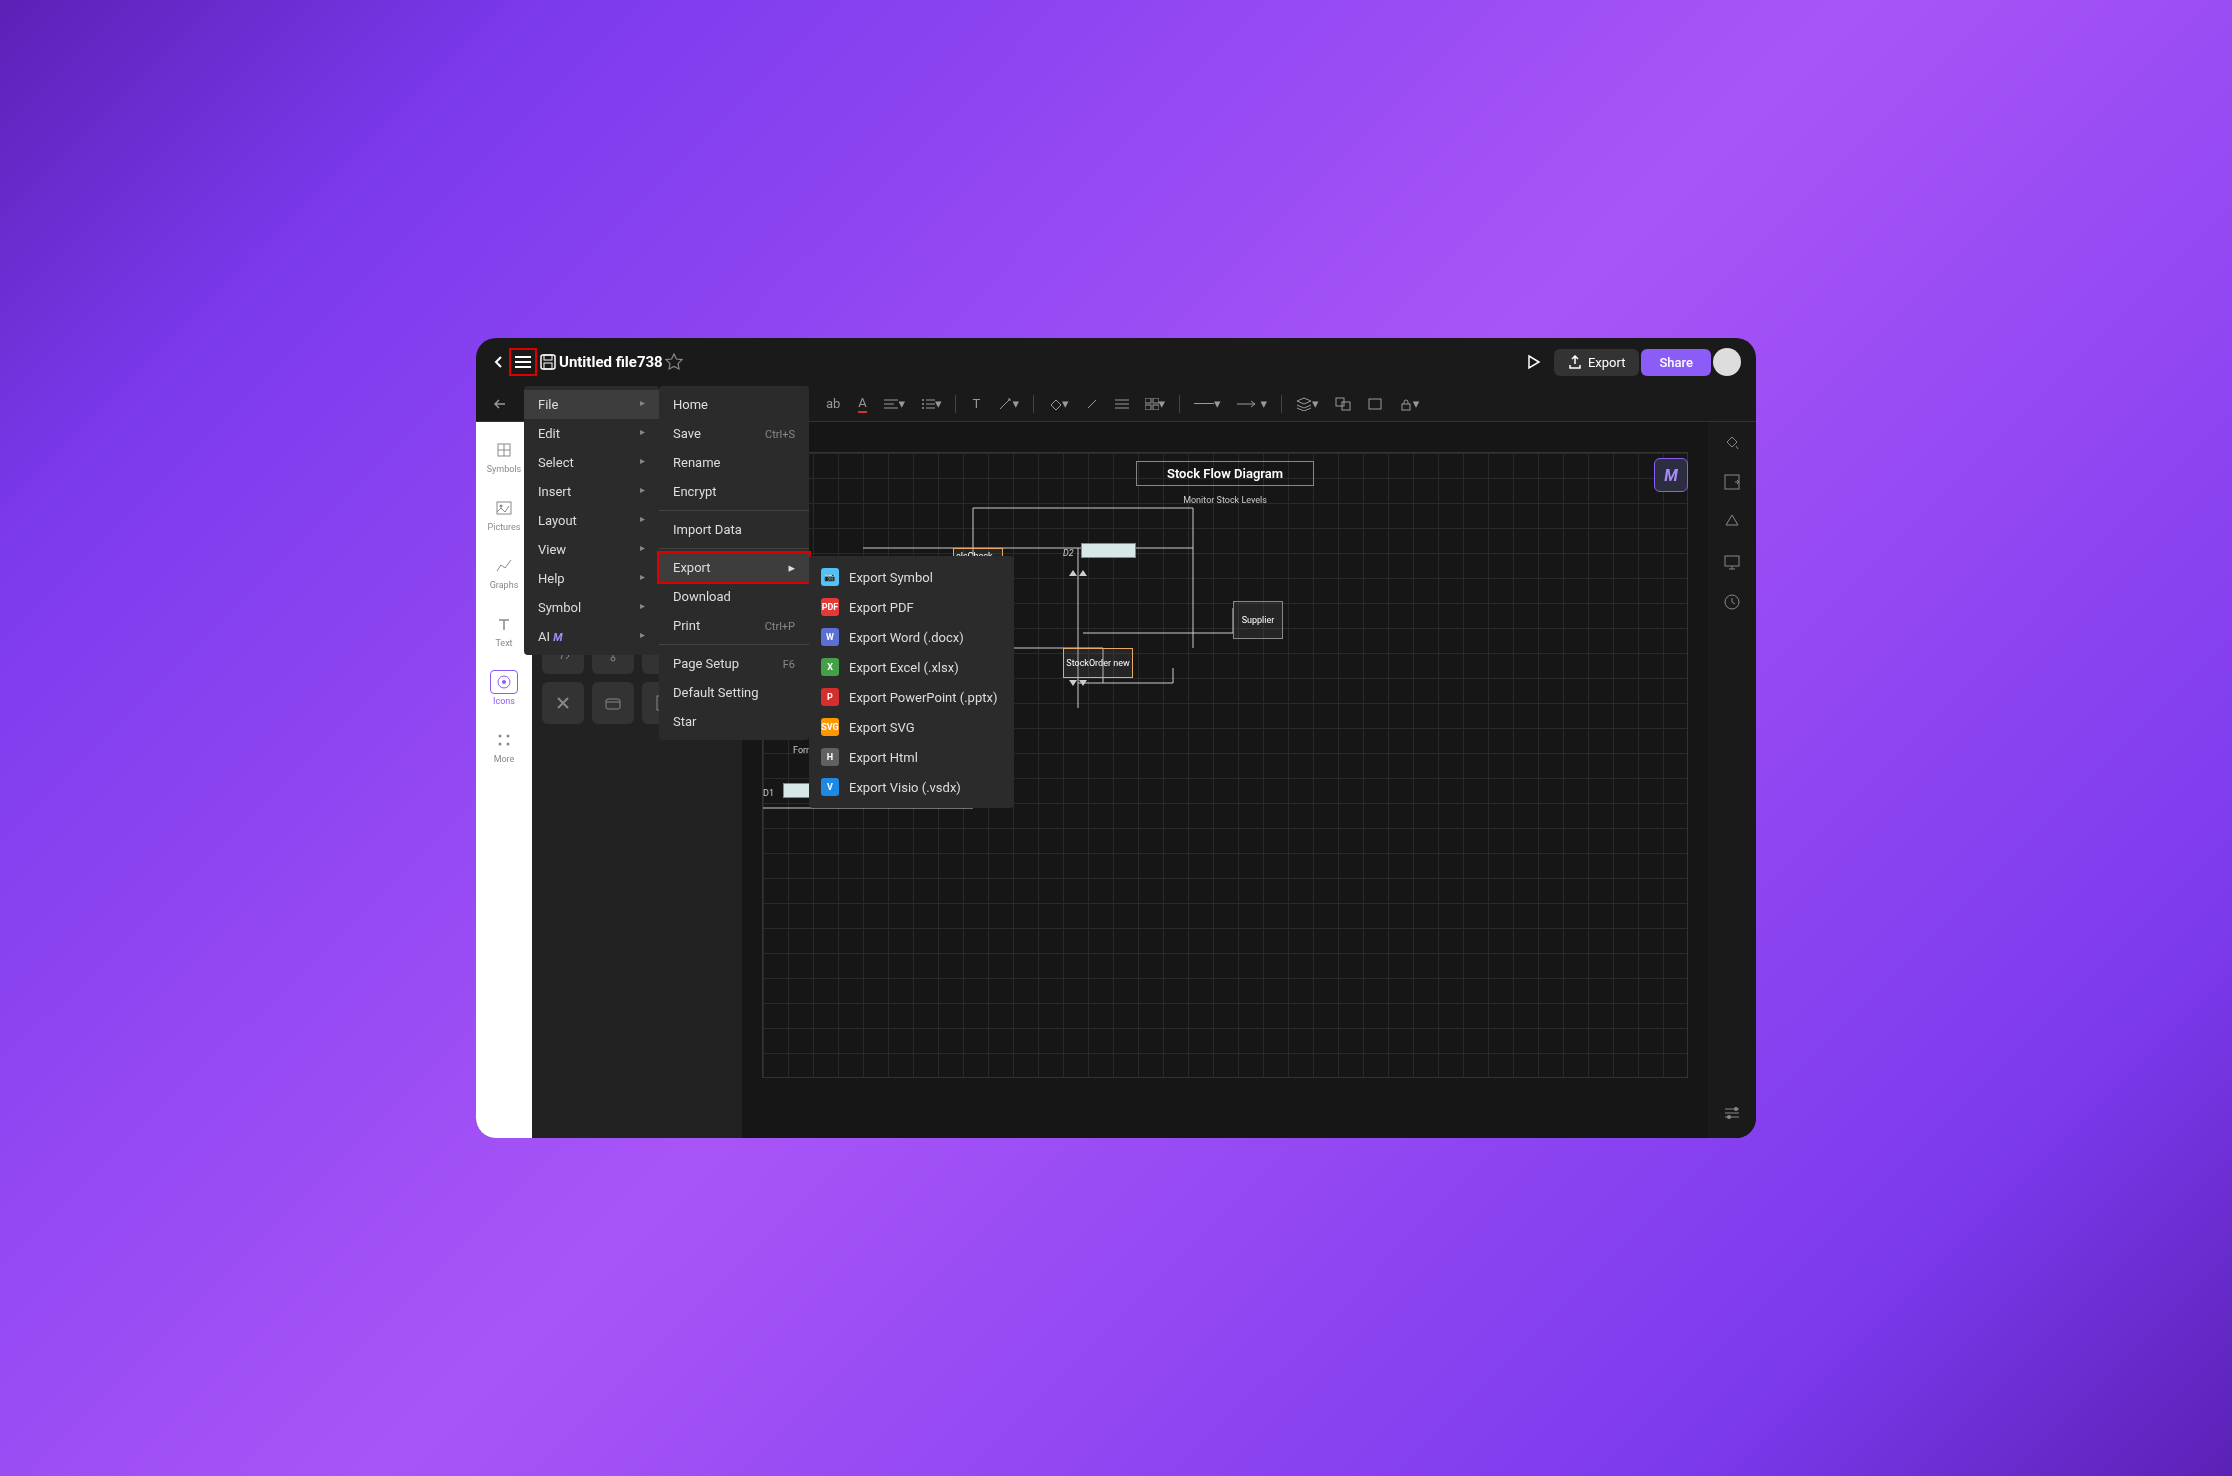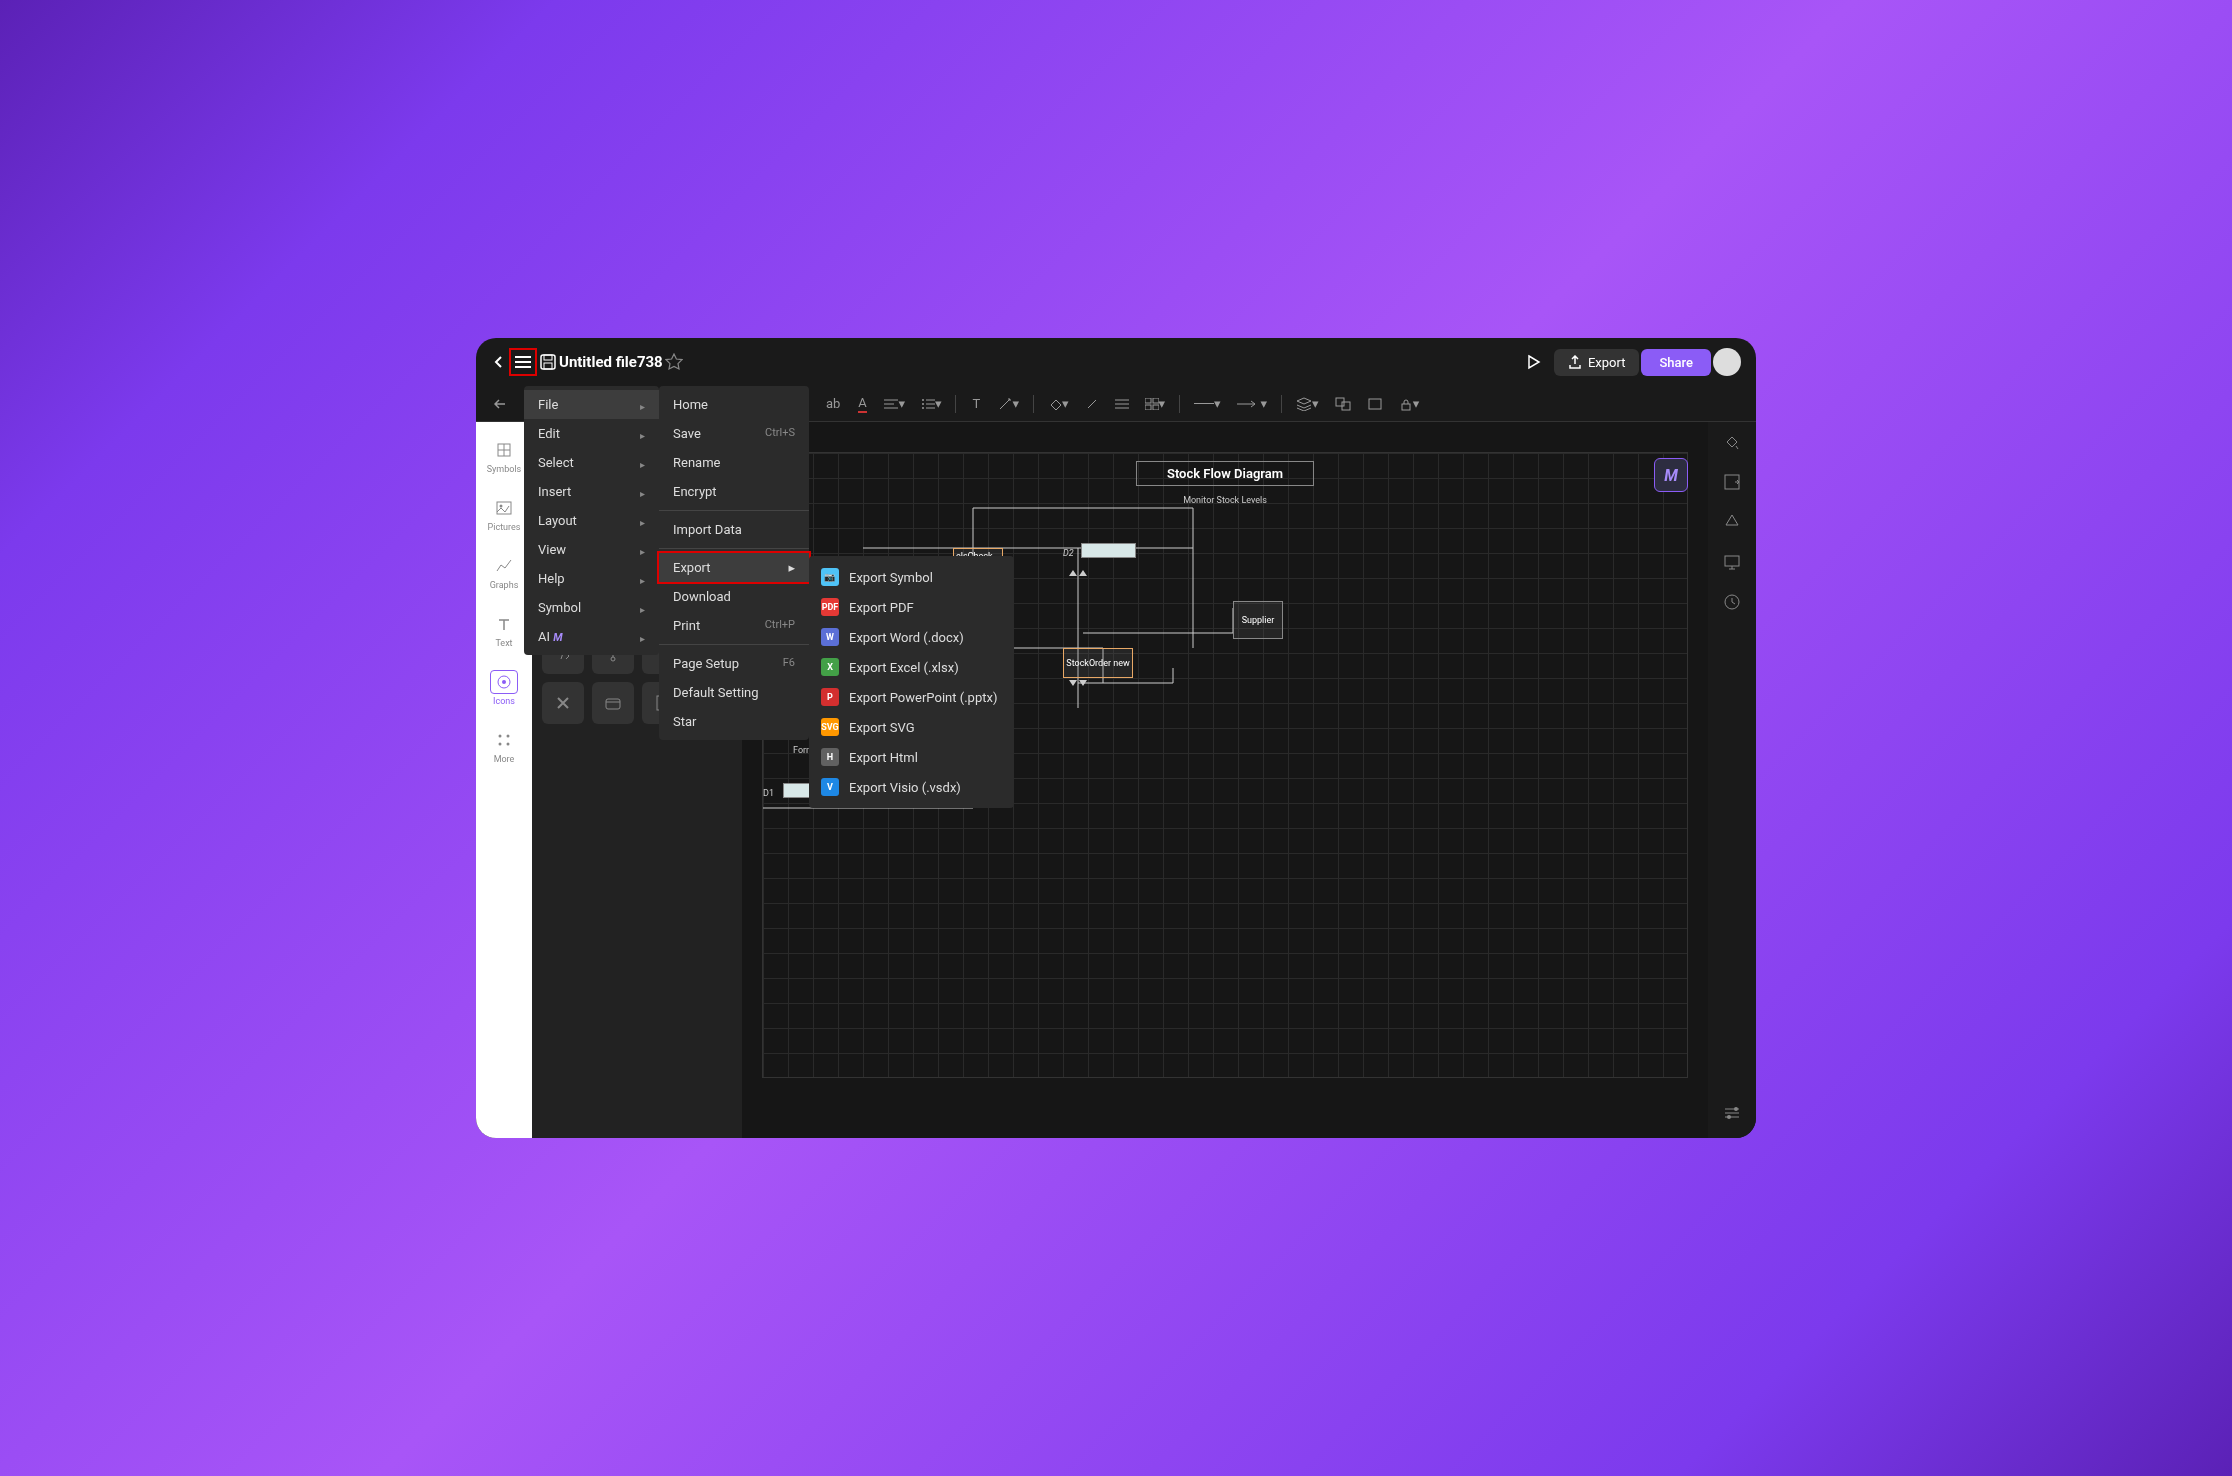--- a/index.html
+++ b/index.html
@@ -35,26 +35,26 @@
 .canvas-area { flex: 1; background: #161616; position: relative; overflow: hidden; }
 .canvas-grid { position: absolute; inset: 30px 20px 60px 20px; background-image: linear-gradient(#2a2a2a 1px, transparent 1px), linear-gradient(90deg, #2a2a2a 1px, transparent 1px); background-size: 25px 25px; border: 1px solid #333; }
 .diagram-title { position: absolute; top: 8px; left: 50%; transform: translateX(-50%); color: #fff; font-size: 13px; font-weight: 600; border: 1px solid #888; padding: 4px 30px; }
 .diagram-label { position: absolute; color: #ccc; font-size: 9px; }
 .diagram-box { position: absolute; border: 1px solid #888; background: rgba(100,100,100,0.2); color: #fff; font-size: 9px; display: flex; align-items: center; justify-content: center; padding: 2px; }
 .diagram-box.orange { border-color: #e8a866; }
 .right-sidebar { width: 48px; background: #1a1a1a; display: flex; flex-direction: column; align-items: center; padding-top: 10px; gap: 20px; }
 .rsb-item { color: #888; cursor: pointer; }
 .brand-logo { position: absolute; top: 36px; right: 20px; width: 34px; height: 34px; background: #2d2d40; border: 1px solid #8B5CF6; border-radius: 6px; display: flex; align-items: center; justify-content: center; color: #a78bfa; font-weight: 700; font-style: italic; font-size: 16px; }
 .menu-dropdown { position: absolute; top: 48px; left: 48px; background: #2b2b2b; border-radius: 4px; width: 135px; z-index: 100; padding: 4px 0; }
-.menu-item { color: #ddd; padding: 7px 14px; font-size: 13px; cursor: pointer; display: flex; align-items: flex-end; justify-content: space-between; gap: 10px; }
+.menu-item { color: #ddd; padding: 7px 14px; font-size: 13px; cursor: pointer; display: flex; align-items: flex-start; justify-content: space-between; gap: 10px; }
 .menu-item.hover { background: #3d3d3d; }
 .menu-item .arrow { color: #888; font-size: 10px; }
 .menu-item .ai-badge { color: #a78bfa; font-style: italic; font-weight: 700; font-size: 11px; }
 .submenu { position: absolute; top: 48px; left: 183px; background: #2b2b2b; border-radius: 4px; width: 150px; z-index: 101; padding: 4px 0; }
-.submenu-item { color: #ddd; padding: 7px 14px; font-size: 13px; cursor: pointer; display: flex; align-items: flex-start; justify-content: space-between; }
+.submenu-item { color: #ddd; padding: 7px 14px; font-size: 13px; cursor: pointer; display: flex; align-items: flex-end; justify-content: space-between; }
 .submenu-item.hover { background: #3d3d3d; border: 2px solid #d00; margin: -2px; position: relative; }
 .submenu-item .shortcut { color: #888; font-size: 11px; }
 .submenu-sep { height: 1px; background: #444; margin: 4px 0; }
 .export-menu { position: absolute; top: 218px; left: 333px; background: #2b2b2b; border-radius: 4px; width: 205px; z-index: 102; padding: 6px 0; }
 .export-item { color: #ddd; padding: 6px 12px; font-size: 13px; cursor: pointer; display: flex; align-items: center; gap: 10px; }
 .export-icon { width: 18px; height: 18px; border-radius: 3px; color: #fff; font-size: 9px; font-weight: 700; display: flex; align-items: center; justify-content: center; flex-shrink: 0; }
 .eic-img { background: #4fc3f7; }
 .eic-pdf { background: #e53935; }
 .eic-word { background: #5b6fd6; }
 .eic-excel { background: #43a047; }

